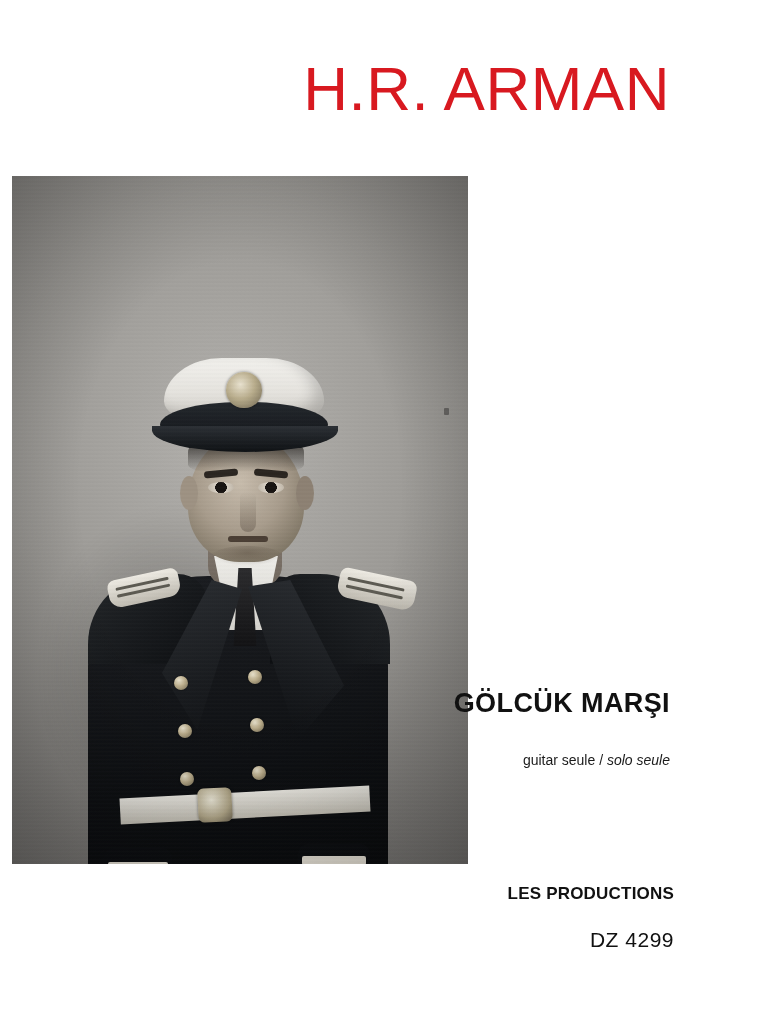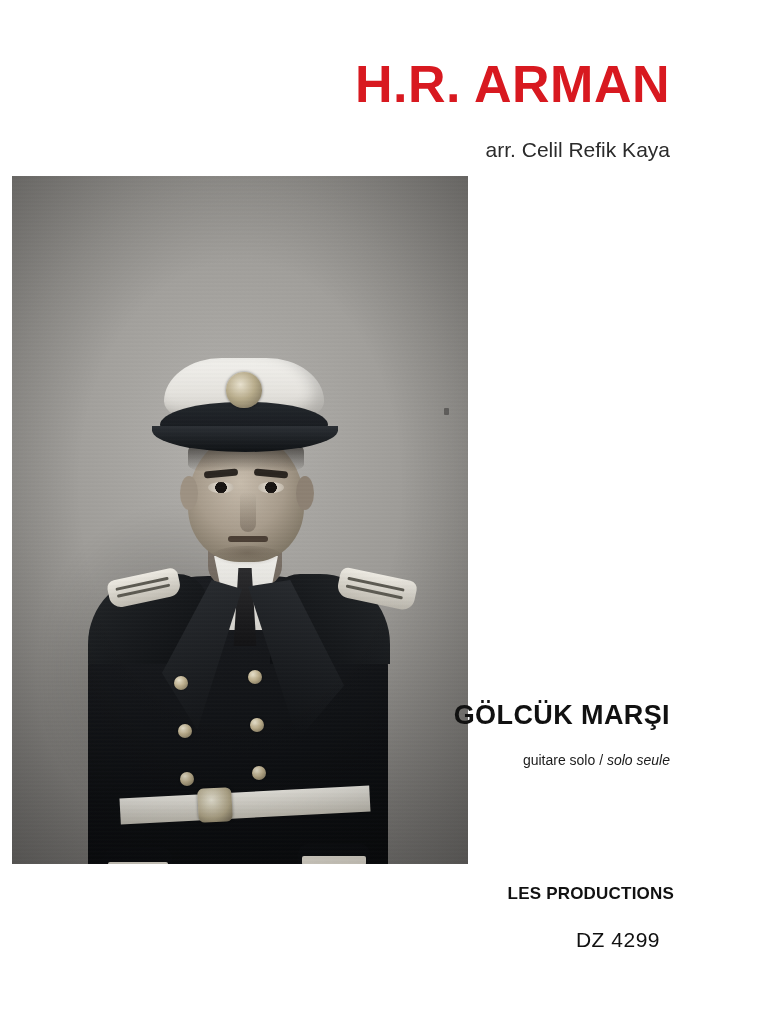--- a/index.html
+++ b/index.html
@@ -20,22 +20,22 @@
     inset: 0;
     background: #ffffff;
   }
 
   
   .composer {
     position: absolute;
     top: 58px;
     right: 98px;
     font-family: "Liberation Sans", sans-serif;
-    font-weight: bold;
-    font-size: 52px;
+    font-weight: normal;
+    font-size: 62px;
     letter-spacing: 0.5px;
     color: #d81920;
     line-height: 1;
     text-align: center;
     white-space: nowrap;
   }
   .arranger {
     position: absolute;
     top: 138px;
     right: 98px;
@@ -244,21 +244,20 @@
     position: absolute;
     top: 688px;
     right: 98px;
     font-family: "Liberation Sans", sans-serif;
     font-weight: bold;
     font-size: 27px;
     color: #111111;
     letter-spacing: 0.4px;
     text-align: right;
     white-space: nowrap;
-    margin-top: 12px;
   }
   .work-sub {
     position: absolute;
     top: 752px;
     right: 98px;
     font-size: 14px;
     color: #1b1b1b;
     text-align: right;
     white-space: nowrap;
   }
@@ -282,36 +281,35 @@
     white-space: nowrap;
   }
   .logo-box {
     position: relative;
     width: 62px; height: 60px;
   }
   .logo-box svg { display: block; }
 
   .catalog {
     position: absolute;
-    right: 108px;
+    right: 94px;
     top: 928px;
     font-family: "Liberation Sans", sans-serif;
     font-size: 21px;
     color: #111;
     letter-spacing: 0.5px;
     white-space: nowrap;
   }
 </style>
 </head>
 <body>
 
 <div class="page">
 
   <div class="composer">H.R. ARMAN</div>
-  <div class="arranger">arr. Celil Refik  Kaya</div>
 
   <div class="photo-frame">
     <div class="photo-bg"></div>
 
     <div class="fig fig-shadow"></div>
 
     <div class="wall-mark" style="left:432px; top:232px; width:5px; height:7px;"></div>
     <div class="wall-mark" style="left:214px; top:196px; width:3px; height:3px; opacity:.3;"></div>
 
     <div class="fig jacket-body"></div>
@@ -369,21 +367,21 @@
     <div class="fig cap-band"></div>
     <div class="fig cap-peak"></div>
     <div class="fig cap-badge"></div>
 
     <div class="photo-grain"></div>
     <div class="photo-vignette"></div>
   </div>
 
   <div class="work-title">GÖLCÜK MARŞI</div>
   <div class="work-sub">
-    <span>guitare solo</span><span> / </span><span class="it">solo seule</span>
+    <span>guitar seule</span><span> / </span><span class="it">solo seule</span>
   </div>
 
   <div class="publisher">
     <div class="publisher-name">LES PRODUCTIONS</div>
   </div>
 
   <div class="catalog">DZ 4299</div>
 
 </div>
 

